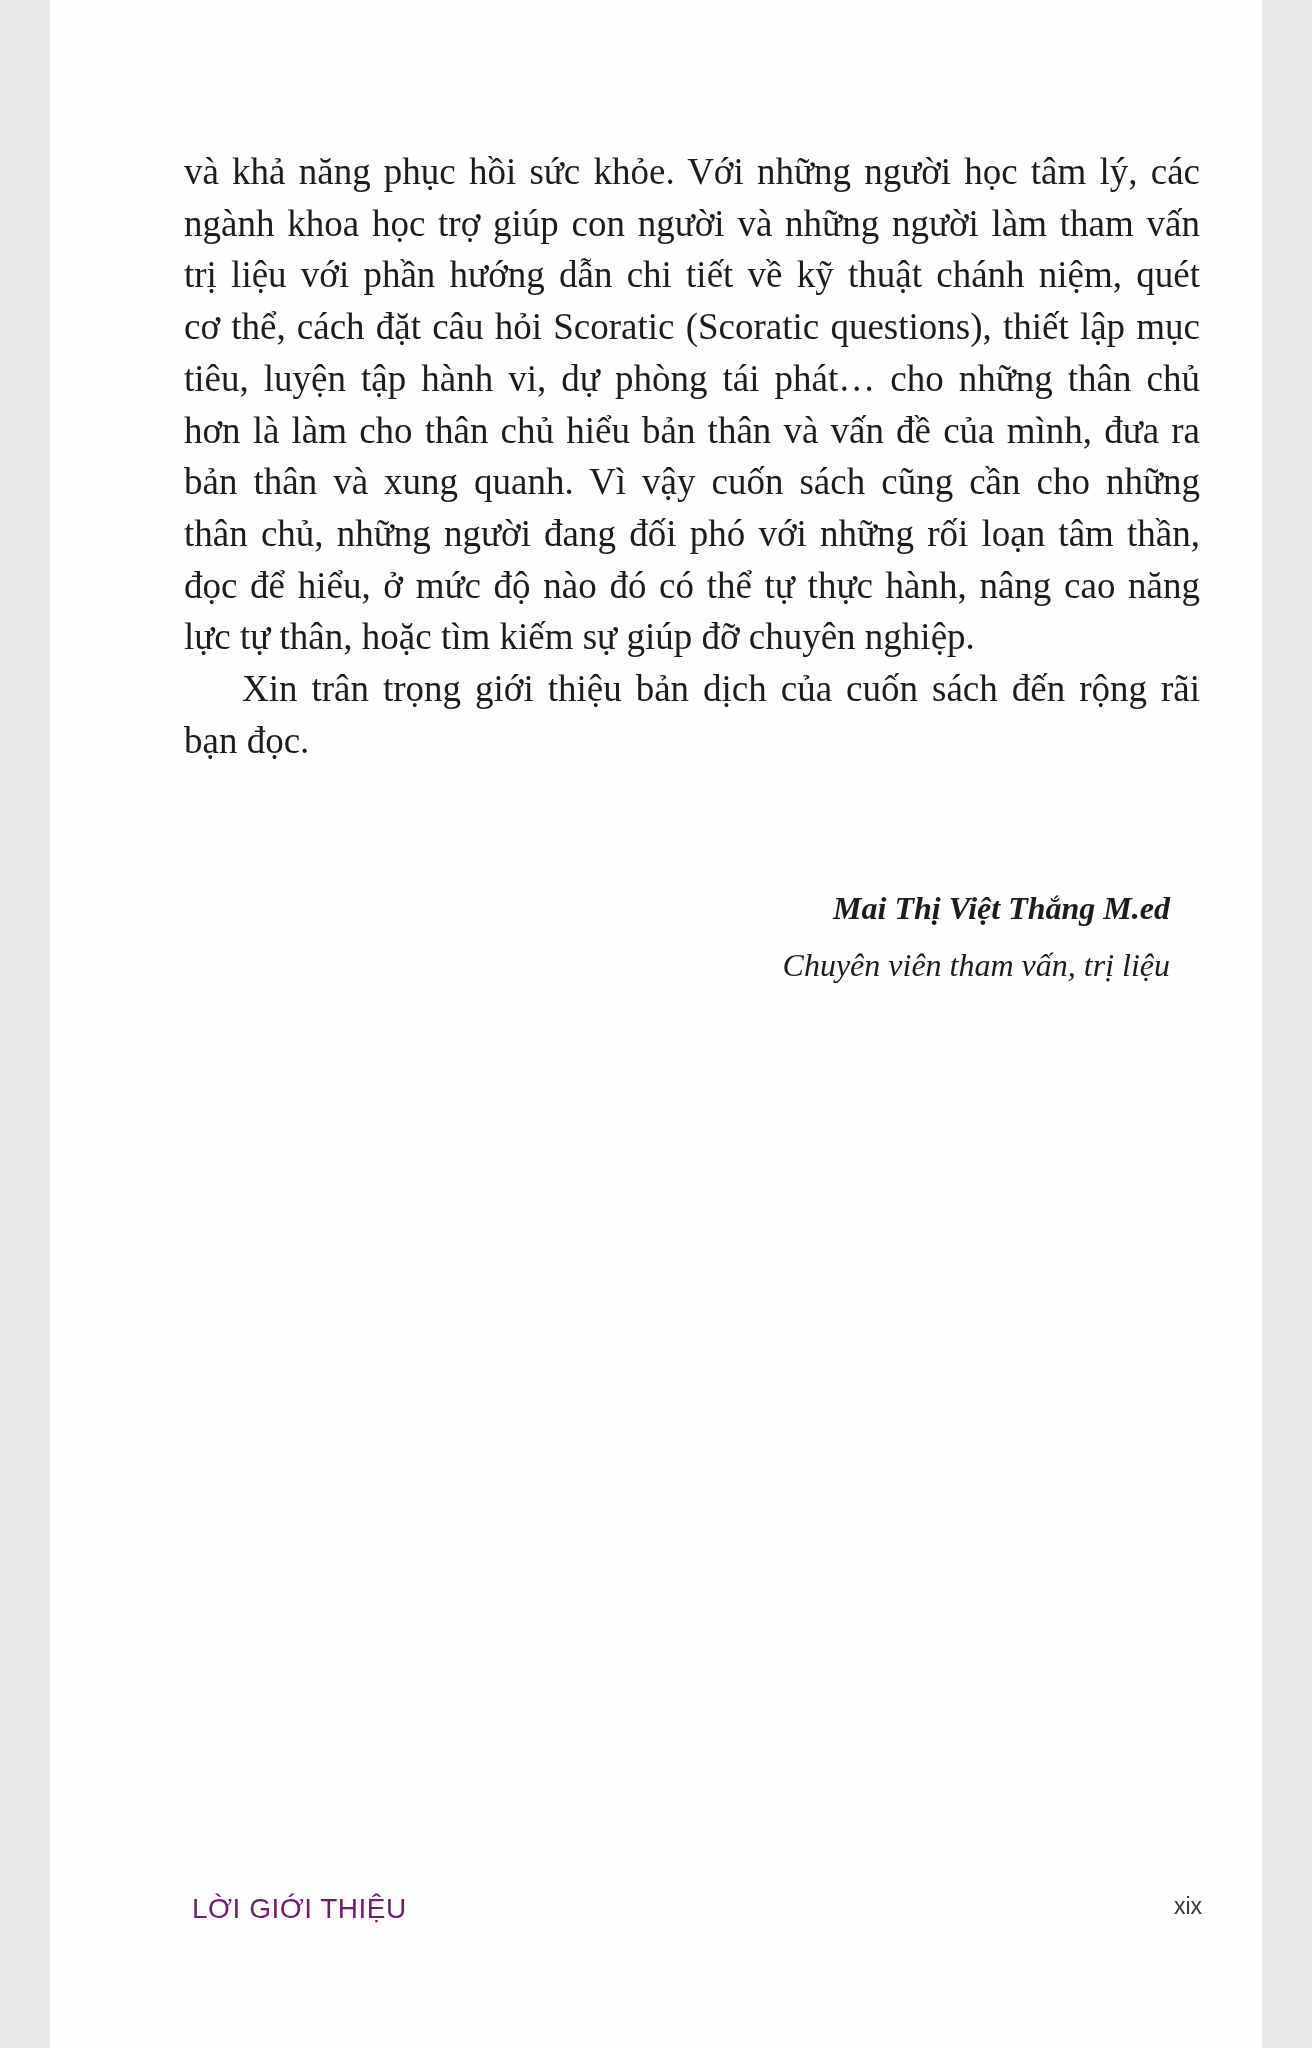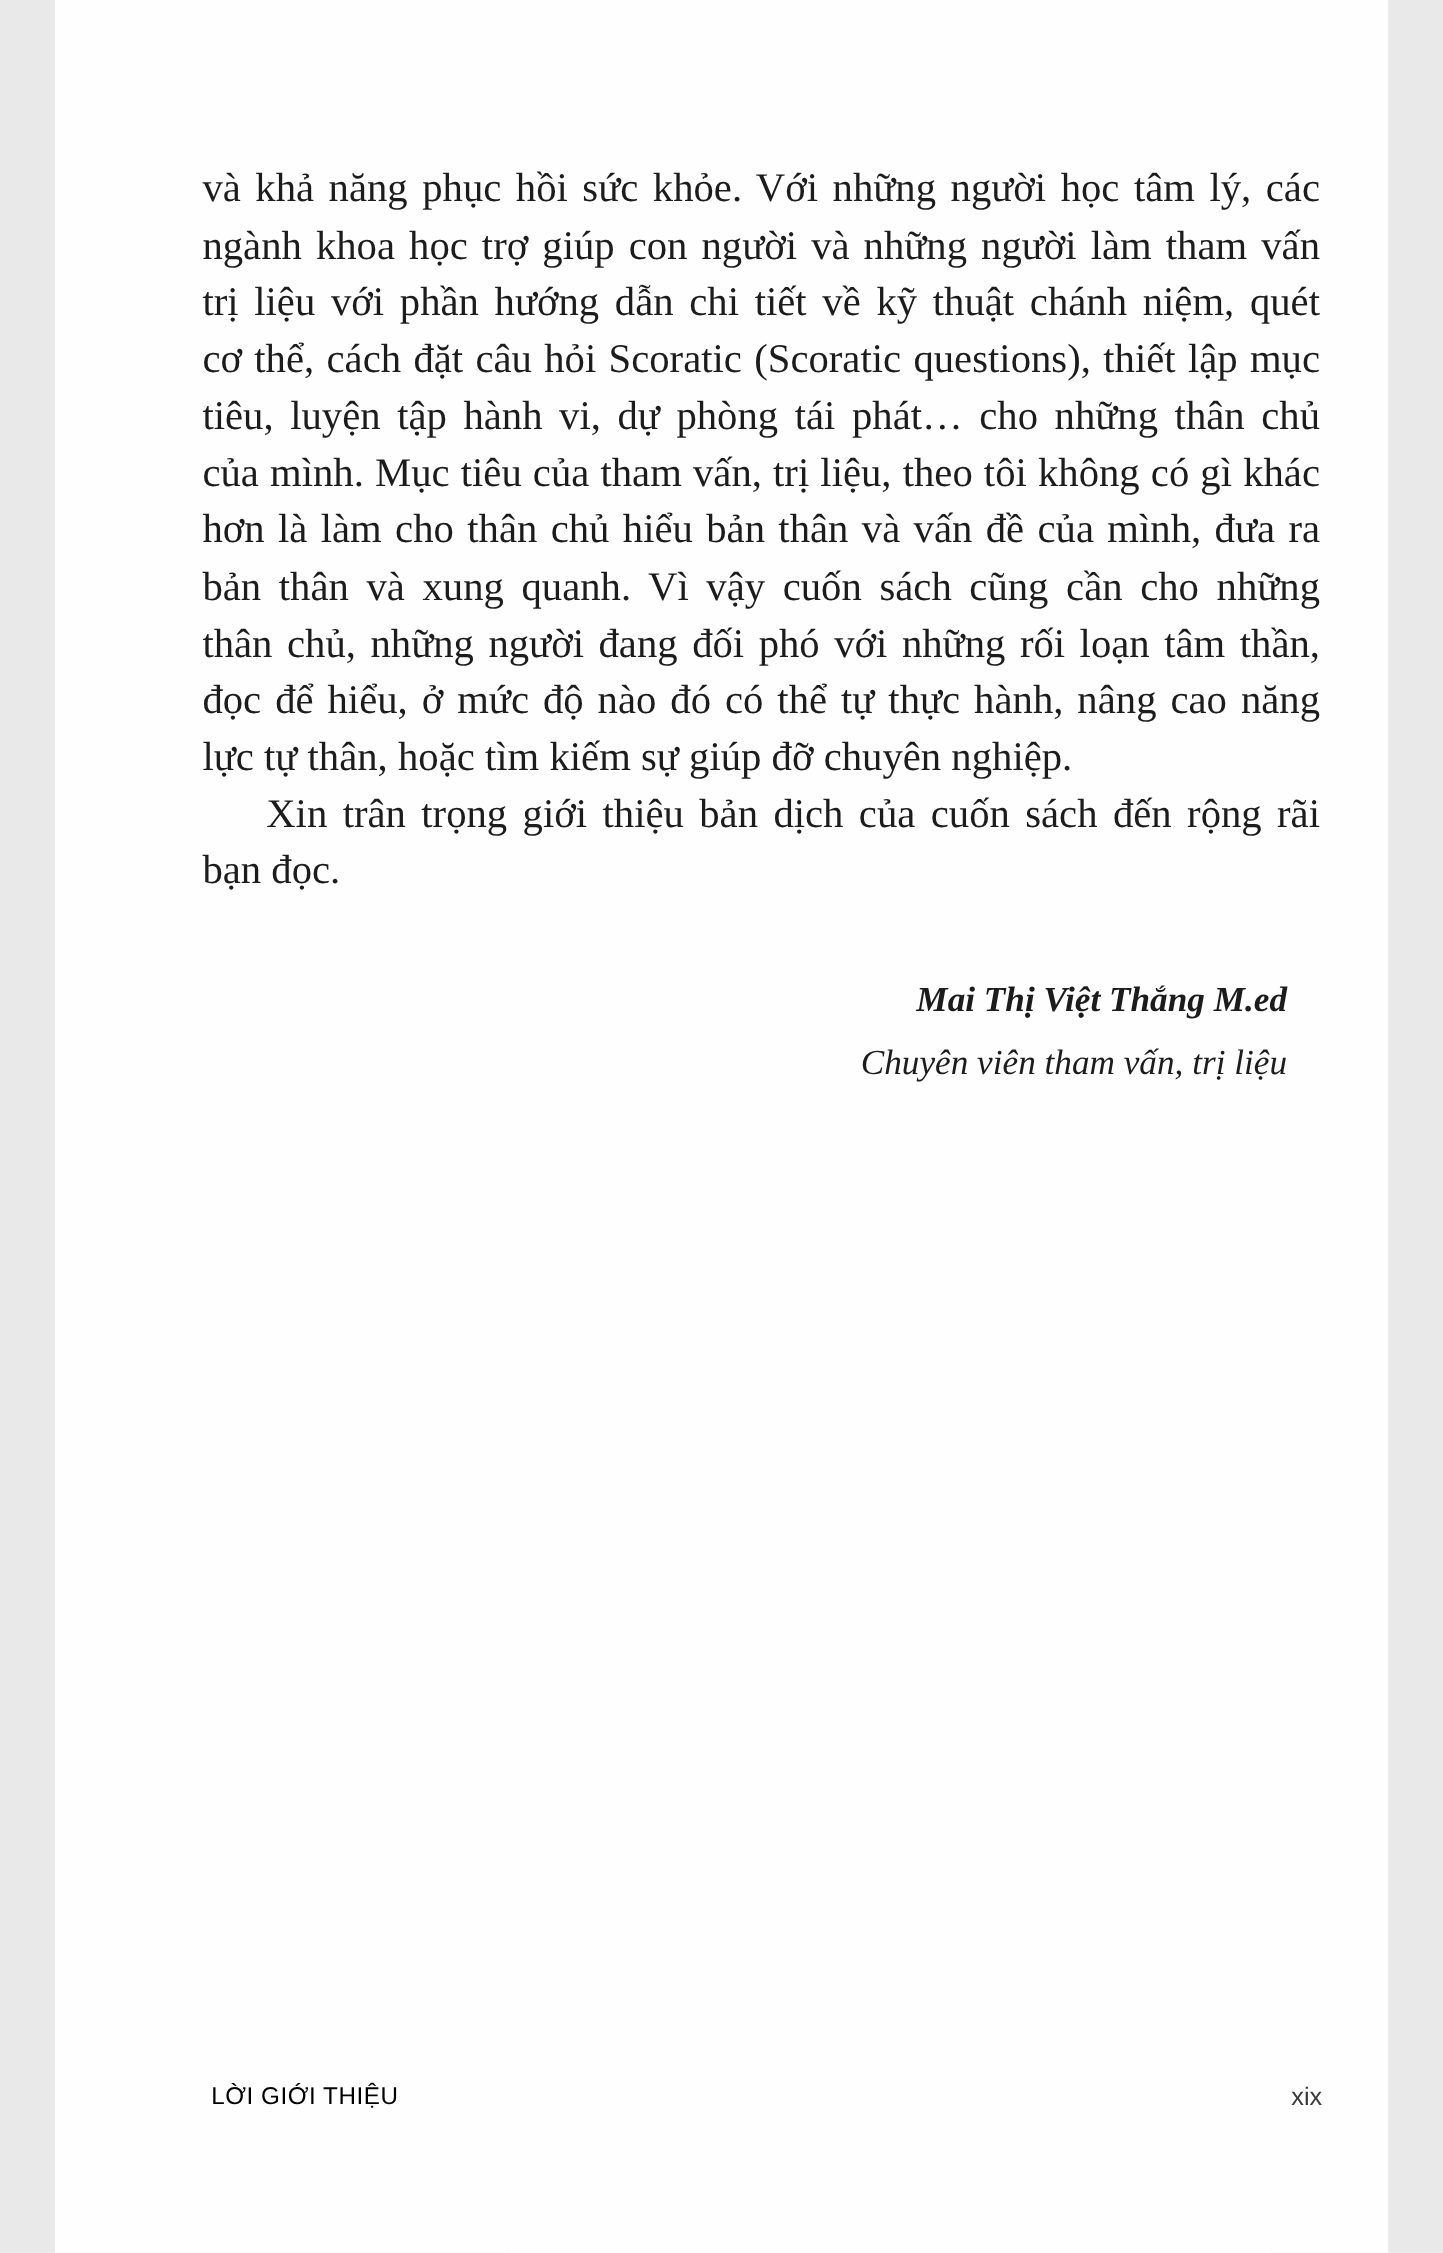--- a/index.html
+++ b/index.html
@@ -59,23 +59,23 @@
     left: 0;
     top: 1893px;
     width: 1312px;
     height: 34px;
     font-family: "Liberation Sans", "DejaVu Sans", sans-serif;
   }
   .footer .section-label {
     position: absolute;
     left: 142px;
     top: 0;
-    font-size: 22px;
+    font-size: 28px;
     letter-spacing: 0.5px;
-    color: #000000;
+    color: #701a75;
     font-weight: normal;
   }
   .footer .page-number {
     position: absolute;
     right: 160px;
     top: 0;
     font-size: 23px;
     color: #3a3a3a;
     text-align: center;
   }
@@ -84,21 +84,20 @@
 <body>
 
 <div class="page">
 
   <div class="body-text">
     <div class="line">và khả năng phục hồi sức khỏe. Với những người học tâm lý, các</div>
     <div class="line">ngành khoa học trợ giúp con người và những người làm tham vấn</div>
     <div class="line">trị liệu với phần hướng dẫn chi tiết về kỹ thuật chánh niệm, quét</div>
     <div class="line">cơ thể, cách đặt câu hỏi Scoratic (Scoratic questions), thiết lập mục</div>
     <div class="line">tiêu, luyện tập hành vi, dự phòng tái phát… cho những thân chủ</div>
-    <div class="line">của mình. Mục tiêu của tham vấn, trị liệu, theo tôi không có gì khác</div>
     <div class="line">hơn là làm cho thân chủ hiểu bản thân và vấn đề của mình, đưa ra</div>
     <div class="line">bản thân và xung quanh. Vì vậy cuốn sách cũng cần cho những</div>
     <div class="line">thân chủ, những người đang đối phó với những rối loạn tâm thần,</div>
     <div class="line">đọc để hiểu, ở mức độ nào đó có thể tự thực hành, nâng cao năng</div>
     <div class="line last">lực tự thân, hoặc tìm kiếm sự giúp đỡ chuyên nghiệp.</div>
     <div class="line indent">Xin trân trọng giới thiệu bản dịch của cuốn sách đến rộng rãi</div>
     <div class="line last">bạn đọc.</div>
   </div>
 
   <div class="signature">

